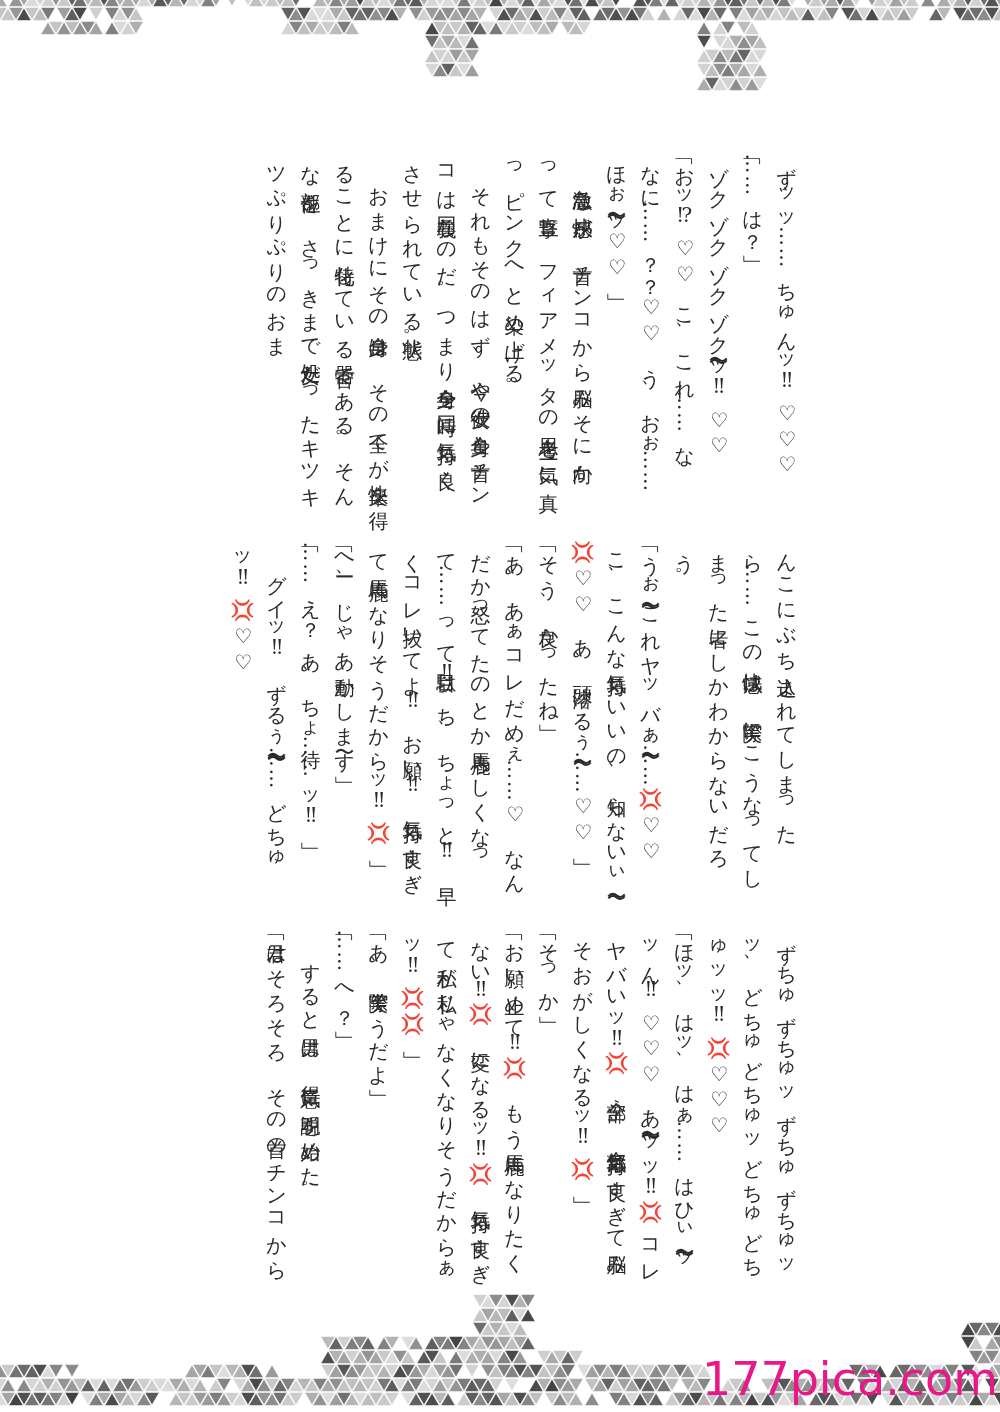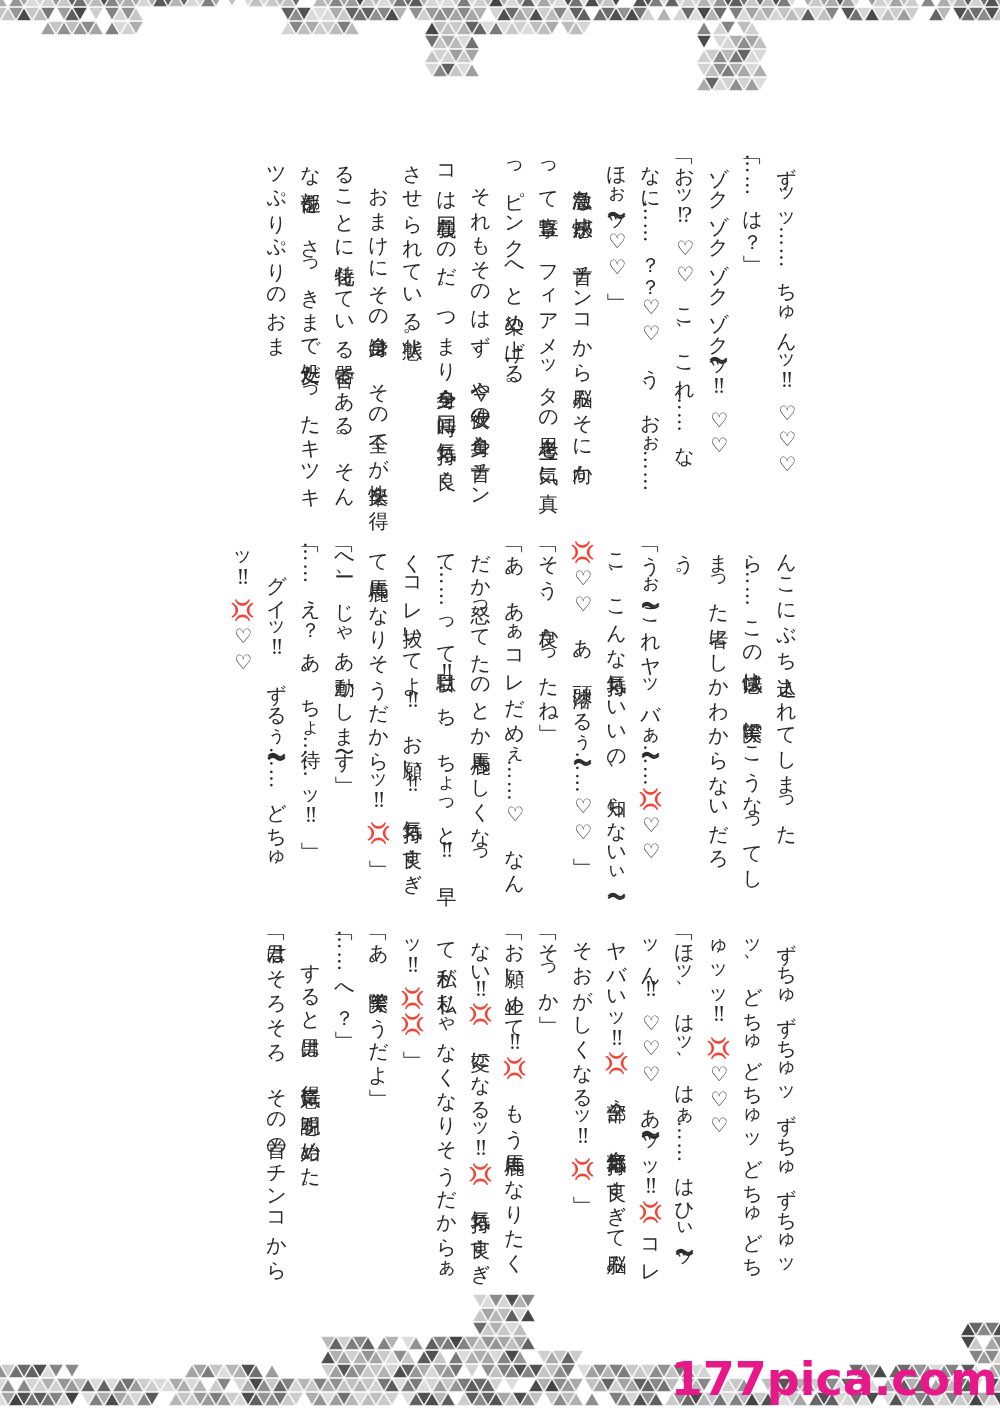--- a/index.html
+++ b/index.html
@@ -24,21 +24,21 @@
     letter-spacing:1.6px;
     color:#2a2a2a;
     overflow:visible;
   }
   .tblock p{margin:0;padding:0;}
   .watermark{
     position:absolute;
     right:2px;bottom:6px;
     font-family:"DejaVu Sans","Liberation Sans",sans-serif;
     font-size:46px;
-    font-weight:700;
+    font-weight:400;
     letter-spacing:0px;
     z-index:5;
   }
 </style>
 </head>
 <body>
 
 <div class="page">
 
   <div class="band band-top">

